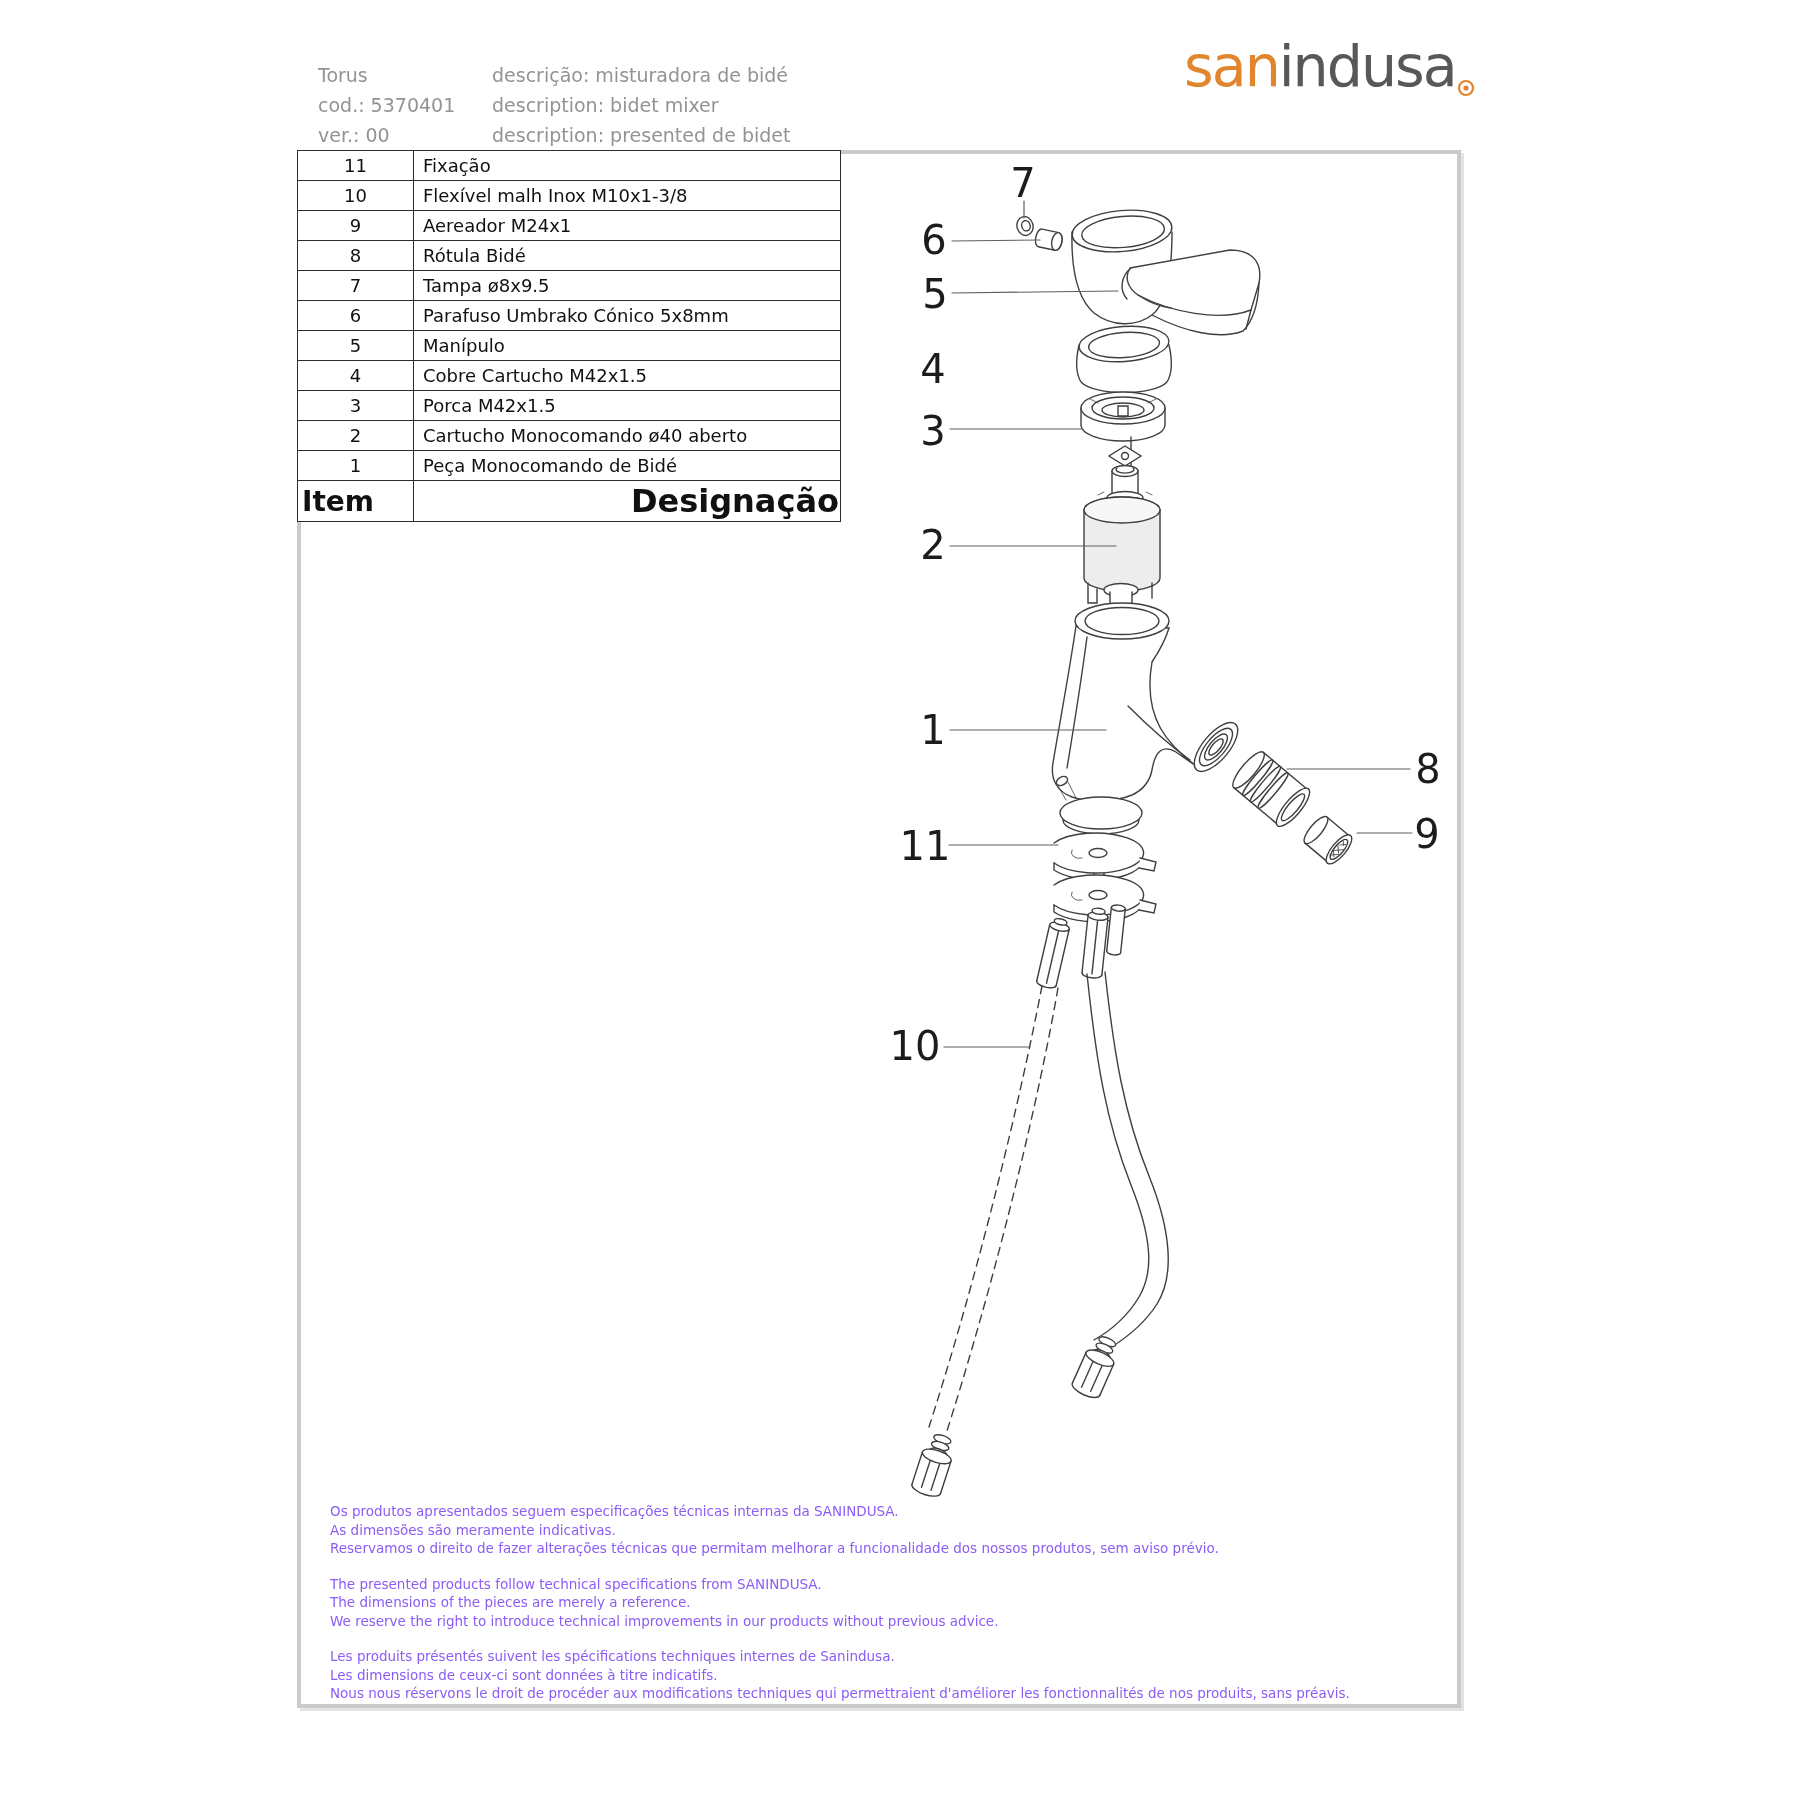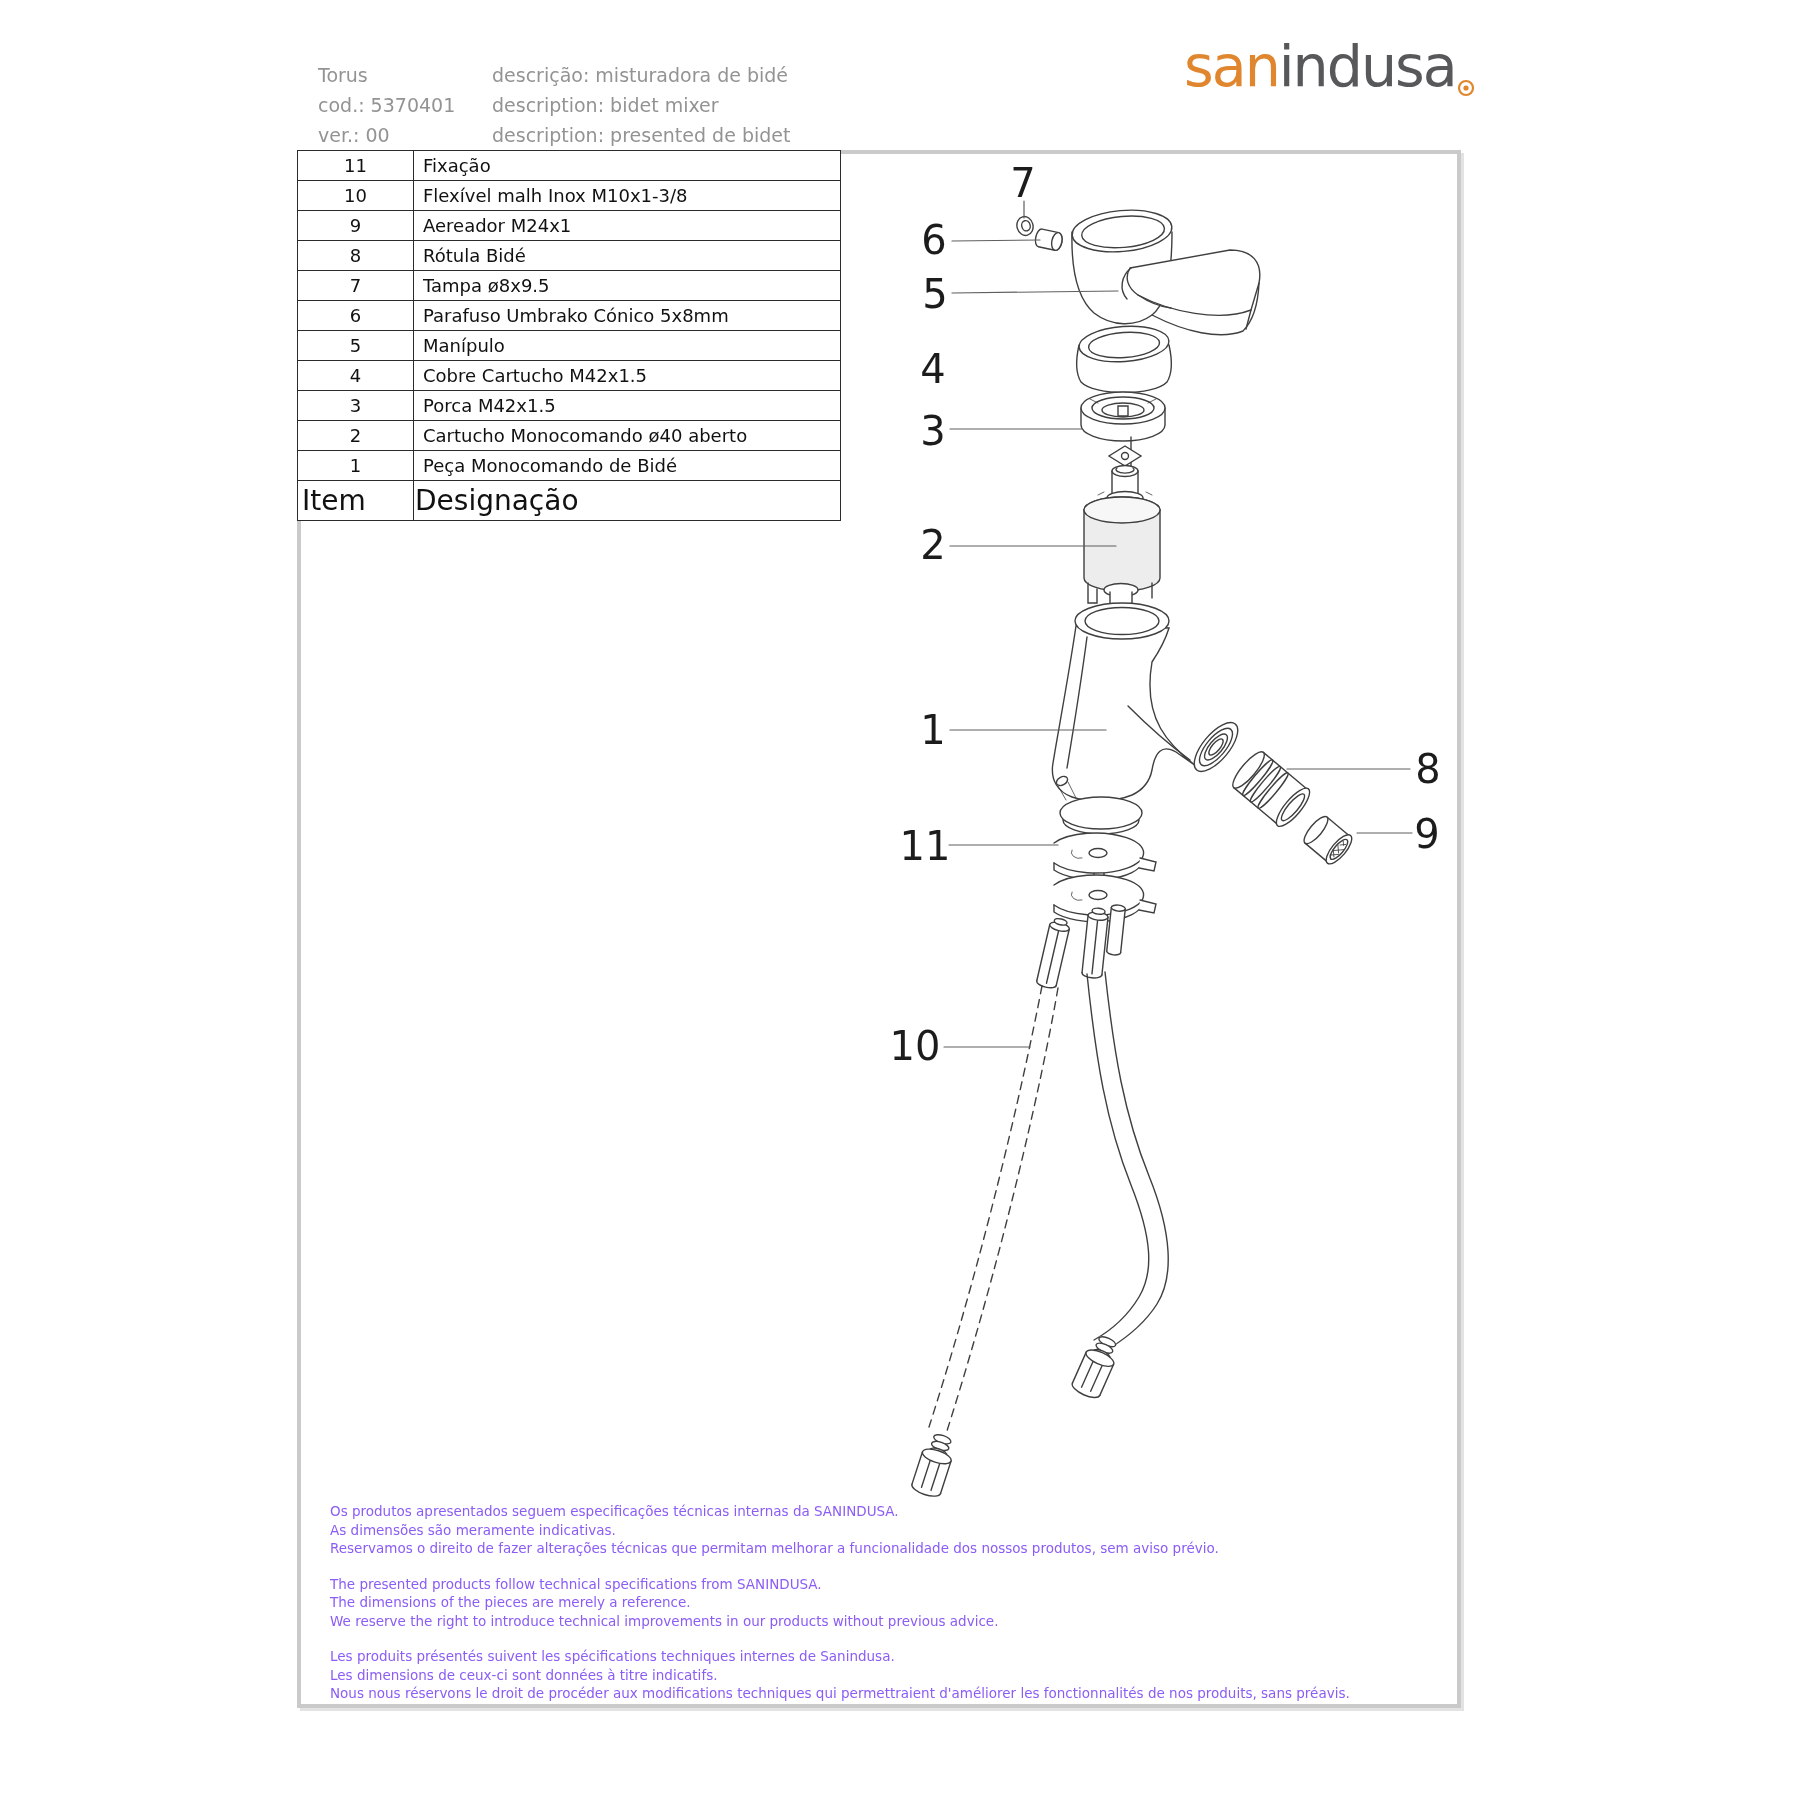--- a/index.html
+++ b/index.html
@@ -16,23 +16,23 @@
 
   
   .frame{position:absolute;left:297px;top:150px;width:1164px;height:1558px;
          border:4px solid #cacaca;box-sizing:border-box;box-shadow:3px 3px 0 #e3e3e3;background:#fff;}
 
   
   .parts-table{position:absolute;left:-4px;top:-4px;border-collapse:collapse;background:#fff;}
   .parts-table td,.parts-table th{border:1.5px solid #2b2b2b;box-sizing:border-box;}
   .parts-table td.col-item{width:116px;text-align:center;font-size:18px;height:30px;padding:0;}
   .parts-table td.col-desig{width:427px;text-align:left;font-size:18px;height:30px;padding:0 0 0 9px;}
-  .parts-table th{height:40px;font-weight:normal;}
+  .parts-table th{height:40px;font-weight:bold;}
   .parts-table th.h-item{font-size:28px;text-align:left;padding-left:4px;}
-  .parts-table th.h-desig{font-size:28px;text-align:left;}
+  .parts-table th.h-desig{font-size:32px;text-align:right;}
 
   
   .diagram{position:absolute;left:-4px;top:-4px;}
   .diagram path,.diagram ellipse,.diagram circle,.diagram line,.diagram rect{stroke:#3f3f3f;stroke-width:1.4;fill:none;stroke-linecap:round;}
   .diagram .w{fill:#fff;}
   .diagram .shade{fill:#ededed;}
   .diagram .shade2{fill:#f7f7f7;}
   .diagram .mask{fill:#fff;stroke:none;}
   .diagram .thin{stroke-width:0.8;}
   .diagram .leader{stroke:#5f5f5f;stroke-width:1.2;}

